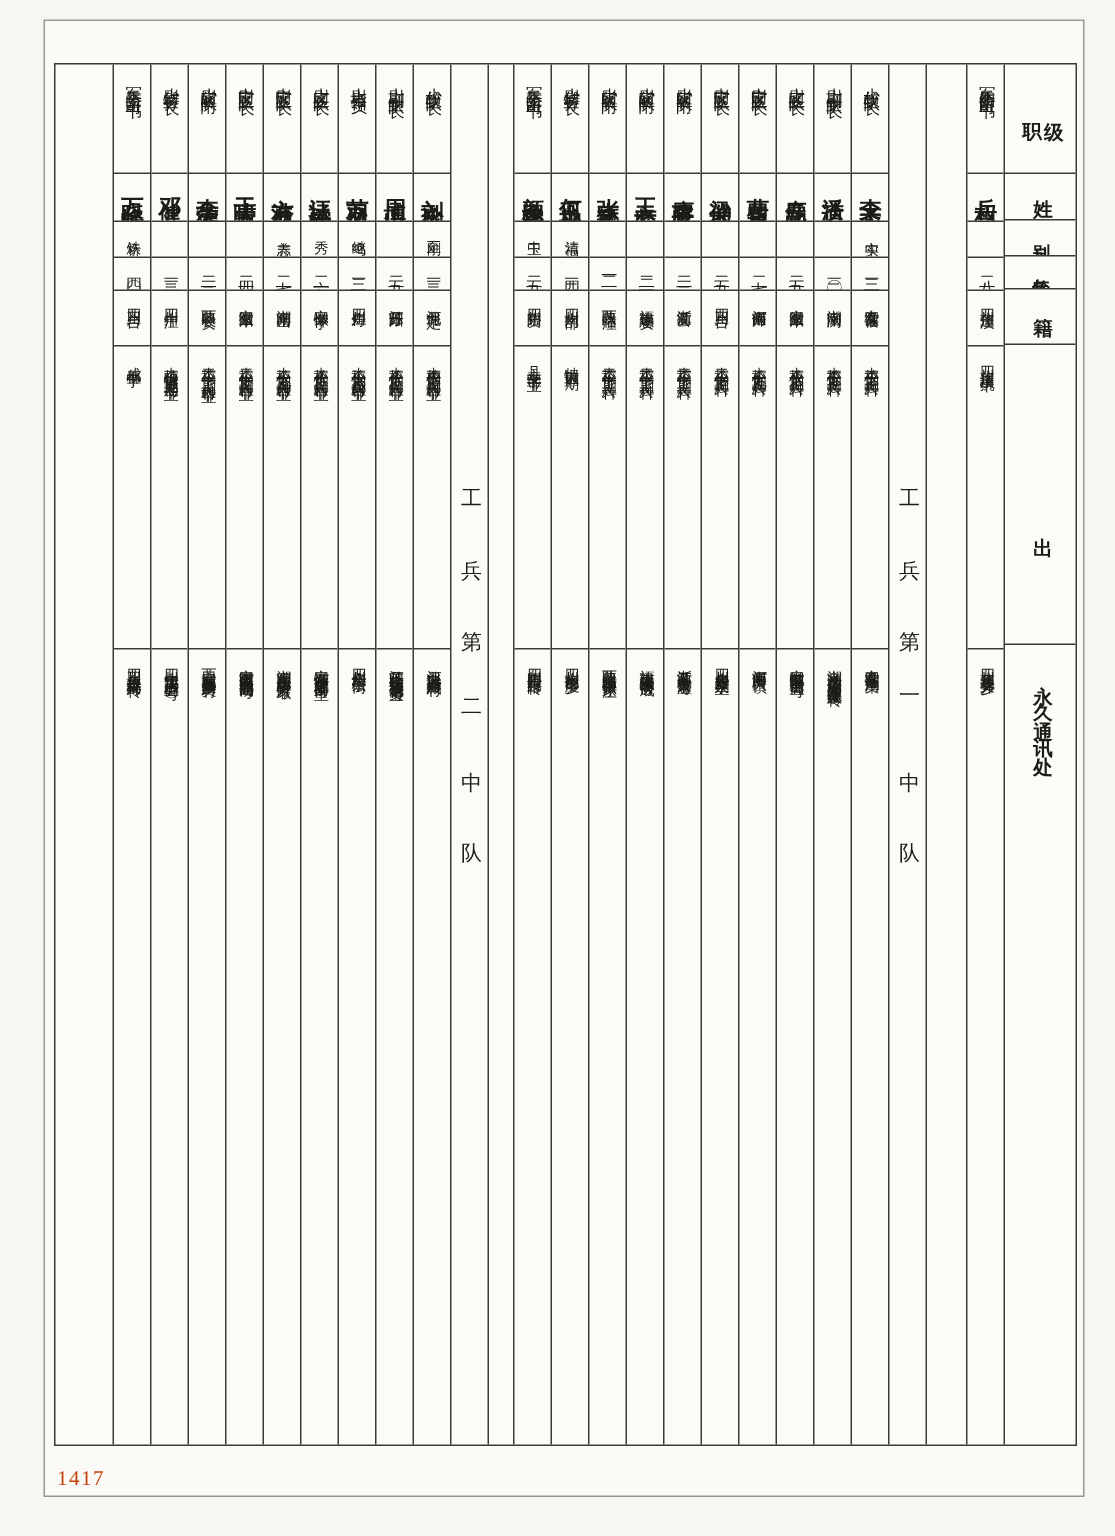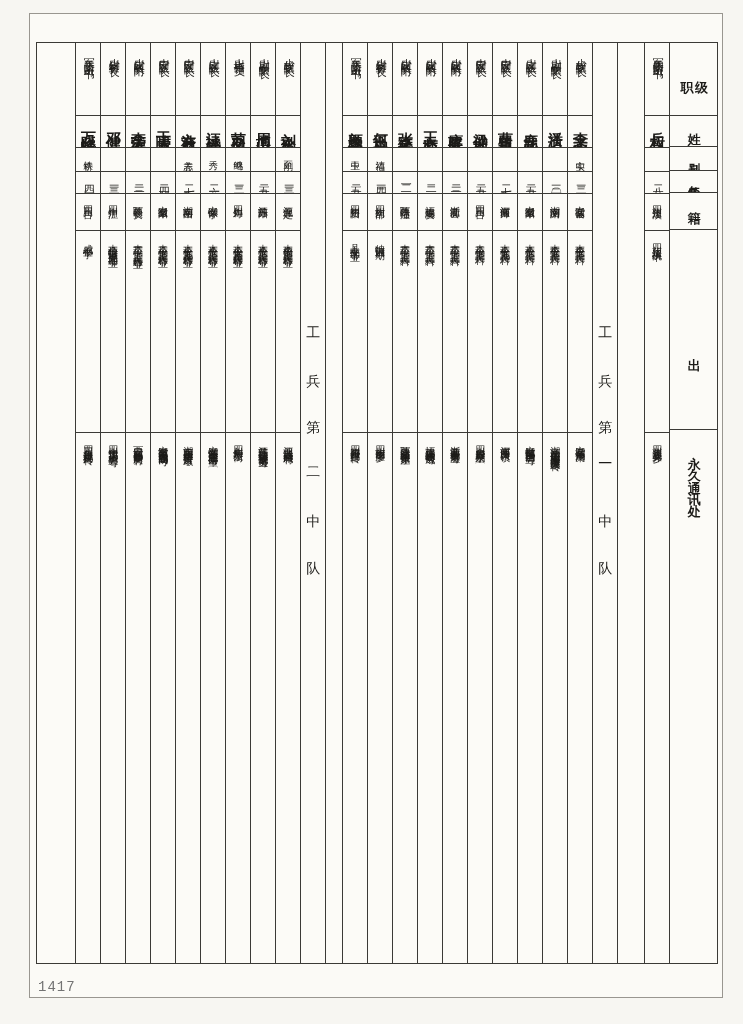--- a/index.html
+++ b/index.html
@@ -63,21 +63,21 @@
   .h3 .vtext{padding-top:4px;letter-spacing:2px;font-size:12px;}
   .h4 .vtext{padding-top:9px;letter-spacing:17px;}
   .h5 .vtext{padding-top:118px;letter-spacing:92px;}
   .h6 .vtext{padding-top:16px;letter-spacing:12px;}
   
   .divider-cell{border-bottom:none;height:100%;}
   .divider-cell .vtext{font-size:14px;letter-spacing:47px;padding-top:272px;}
   .spacer-cell{border-bottom:none;height:100%;}
   .page-number{
     position:absolute;left:38px;top:979px;
-    font-family:Liberation Mono, monospace;font-size:14px;color:#737373;
+    font-family:Liberation Serif, serif;font-size:14px;color:#c2410c;
     letter-spacing:1px;
   }
 </style>
 </head>
 <body>
 
 <div class="page-frame"></div>
 
 <div class="roster-table" id="roster-table">
 

